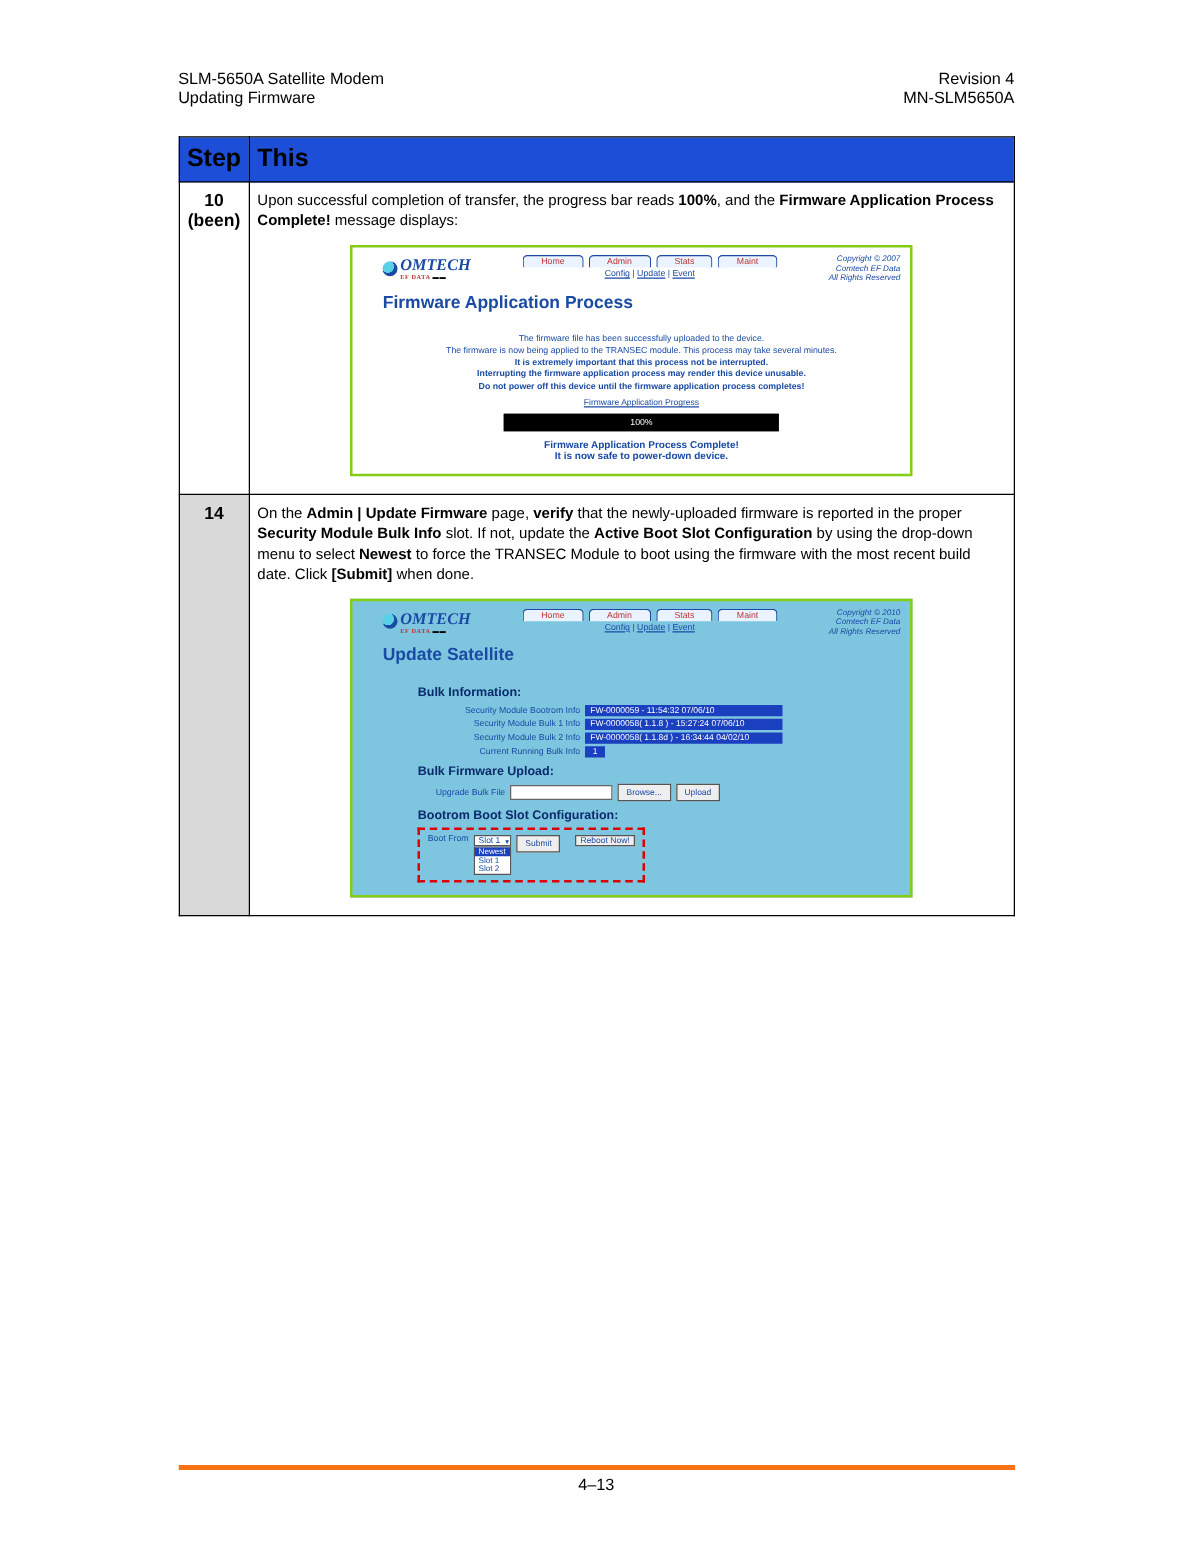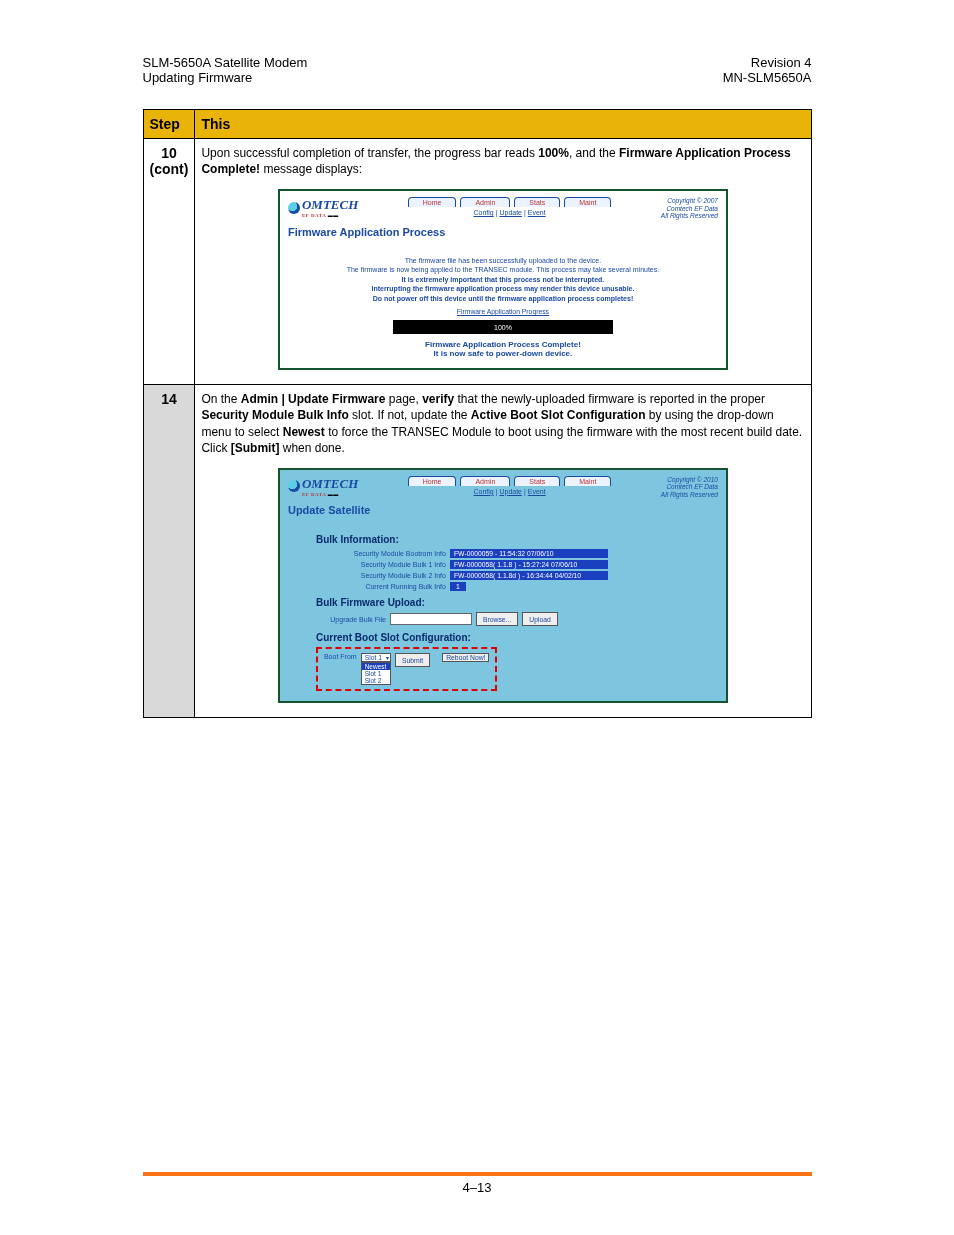--- a/index.html
+++ b/index.html
@@ -29,38 +29,38 @@
   table.proc {
     width: 100%;
     border-collapse: collapse;
   }
   table.proc th, table.proc td {
     border: 1px solid #000;
     vertical-align: top;
     padding: 6px 6px;
   }
   table.proc th {
-    background: #eab308;
-    font-size: 14px;
+    background: #1d4ed8;
+    font-size: 20px;
     text-align: left;
   }
   col.step-col { width: 46px; }
   .step-cell { text-align: center; font-weight: bold; font-size: 14px; background:#fff;}
   .step-cell.gray { background:#d9d9d9; }
   .task-text { font-size: 12px; line-height: 1.35; }
   .task-text b { font-weight: bold; }
   
   .shot {
     margin: 12px auto 8px auto;
-    border: 2px solid #14532d;
+    border: 2px solid #84cc16;
     background: #f5fbff;
     width: 450px;
     font-size: 7.5px;
     box-sizing: border-box;
-    padding: 6px 8px 10px 8px;
+    padding: 6px 8px 10px 24px;
   }
   .shot-hdr {
     display: flex;
     justify-content: space-between;
     align-items: flex-start;
     gap: 6px;
   }
   .logo {
     font-family: "Times New Roman", serif;
     font-style: italic;
@@ -79,21 +79,21 @@
   .copy { font-size:6.5px; font-style:italic; color:#1a4aa3; text-align:right; line-height:1.15;}
   .tabs { display:flex; gap:4px; }
   .tab {
     border:1px solid #1a4aa3; border-bottom:none;
     border-radius:4px 4px 0 0;
     background:#eaf3ff; color:#b33;
     font-size:7px; padding:1px 14px;
   }
   .sublinks { text-align:center; font-size:7px; color:#1a4aa3; margin-top:2px;}
   .sublinks span { text-decoration:underline; }
-  .sect-title { color:#1a4aa3; font-weight:bold; font-size:11px; margin:6px 0 18px 0;}
+  .sect-title { color:#1a4aa3; font-weight:bold; font-size:14px; margin:6px 0 18px 0;}
   .fw-msgs { text-align:center; color:#1a4aa3; font-size:7px; line-height:1.35; }
   .fw-msgs .warn { font-weight:bold; }
   .fw-link { text-decoration:underline; font-size:6.8px; display:block; margin-top:4px;}
   .pbar-wrap { width:220px; margin:4px auto; }
   .pbar-outer { border:1px solid #000; height:12px; background:#000; position:relative;}
   .pbar-outer .pct { position:absolute; inset:0; color:#fff; font-size:7px; display:flex;align-items:center;justify-content:center;}
   .done-msg { text-align:center; font-weight:bold; color:#1a4aa3; font-size:8px; margin-top:6px;}
   
   .shot2 { background:#7ec6e0; }
   .grp-title { font-weight:bold; color:#0a2a6b; font-size:10px; margin:6px 0 4px 0;}
@@ -142,21 +142,21 @@
       </colgroup>
     <tbody>
         <tr>
       <th>Step</th>
       <th>This</th>
     </tr>
 
     <tr>
       <td class="step-cell">
         <span>10</span><br>
-        <span>(cont)</span>
+        <span>(been)</span>
       </td>
       <td>
         <div class="task-text">
           <span>Upon successful completion of transfer,  the progress bar reads </span><b>100%</b><span>, and the </span><b>Firmware Application Process Complete!</b><span> message displays:</span>
         </div>
 
         <div class="shot" style="background:#fff;">
           <div class="shot-hdr">
             <div class="logo">
               <span class="globe"></span>
@@ -254,21 +254,21 @@
             </div>
 
             <div class="grp-title">Bulk Firmware Upload:</div>
             <div class="upload-row">
               <span class="lbl">Upgrade Bulk File</span>
               <span class="txtbox"></span>
               <span class="btn">Browse...</span>
               <span class="btn">Upload</span>
             </div>
 
-            <div class="grp-title">Current Boot Slot Configuration:</div>
+            <div class="grp-title">Bootrom Boot Slot Configuration:</div>
             <div class="boot-area">
               <span class="red-dash">
                 <div class="boot-row">
                   <span>Boot From</span>
                   <span class="sel-wrap">
                     <div class="sel-top">Slot 1</div>
                     <div class="sel-list">
                       <div class="sel">Newest</div>
                       <div>Slot 1</div>
                       <div>Slot 2</div>

